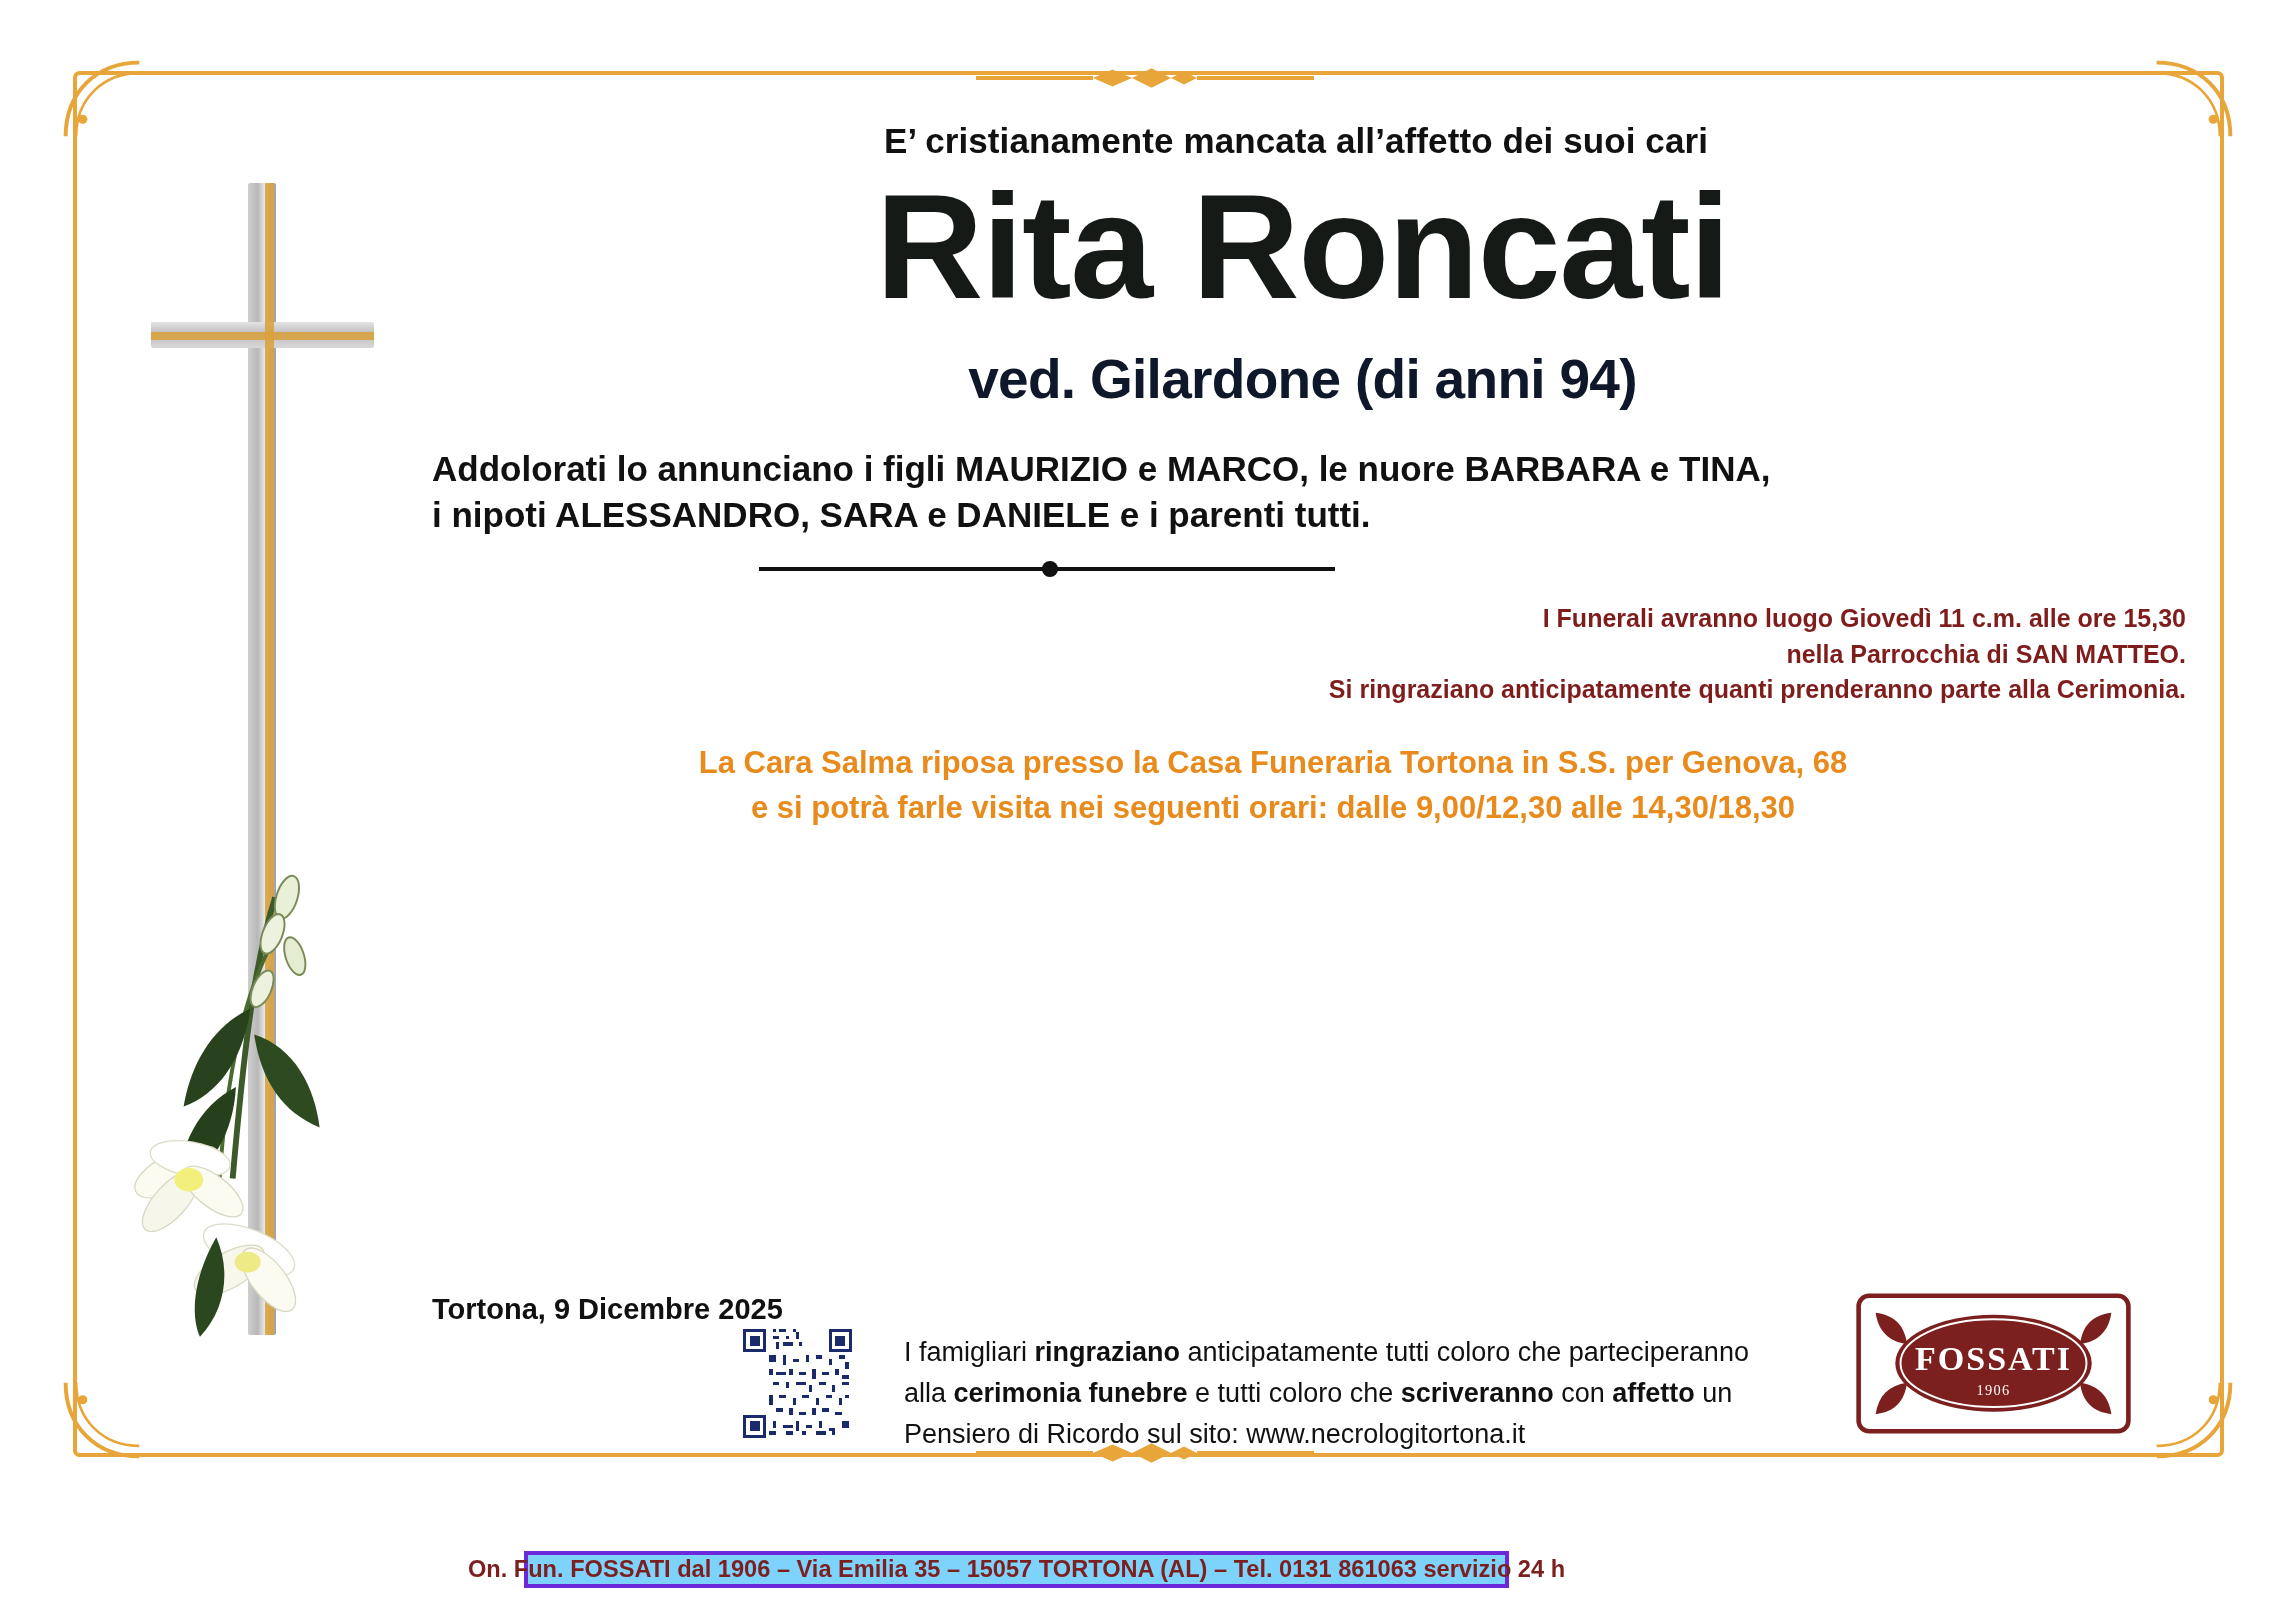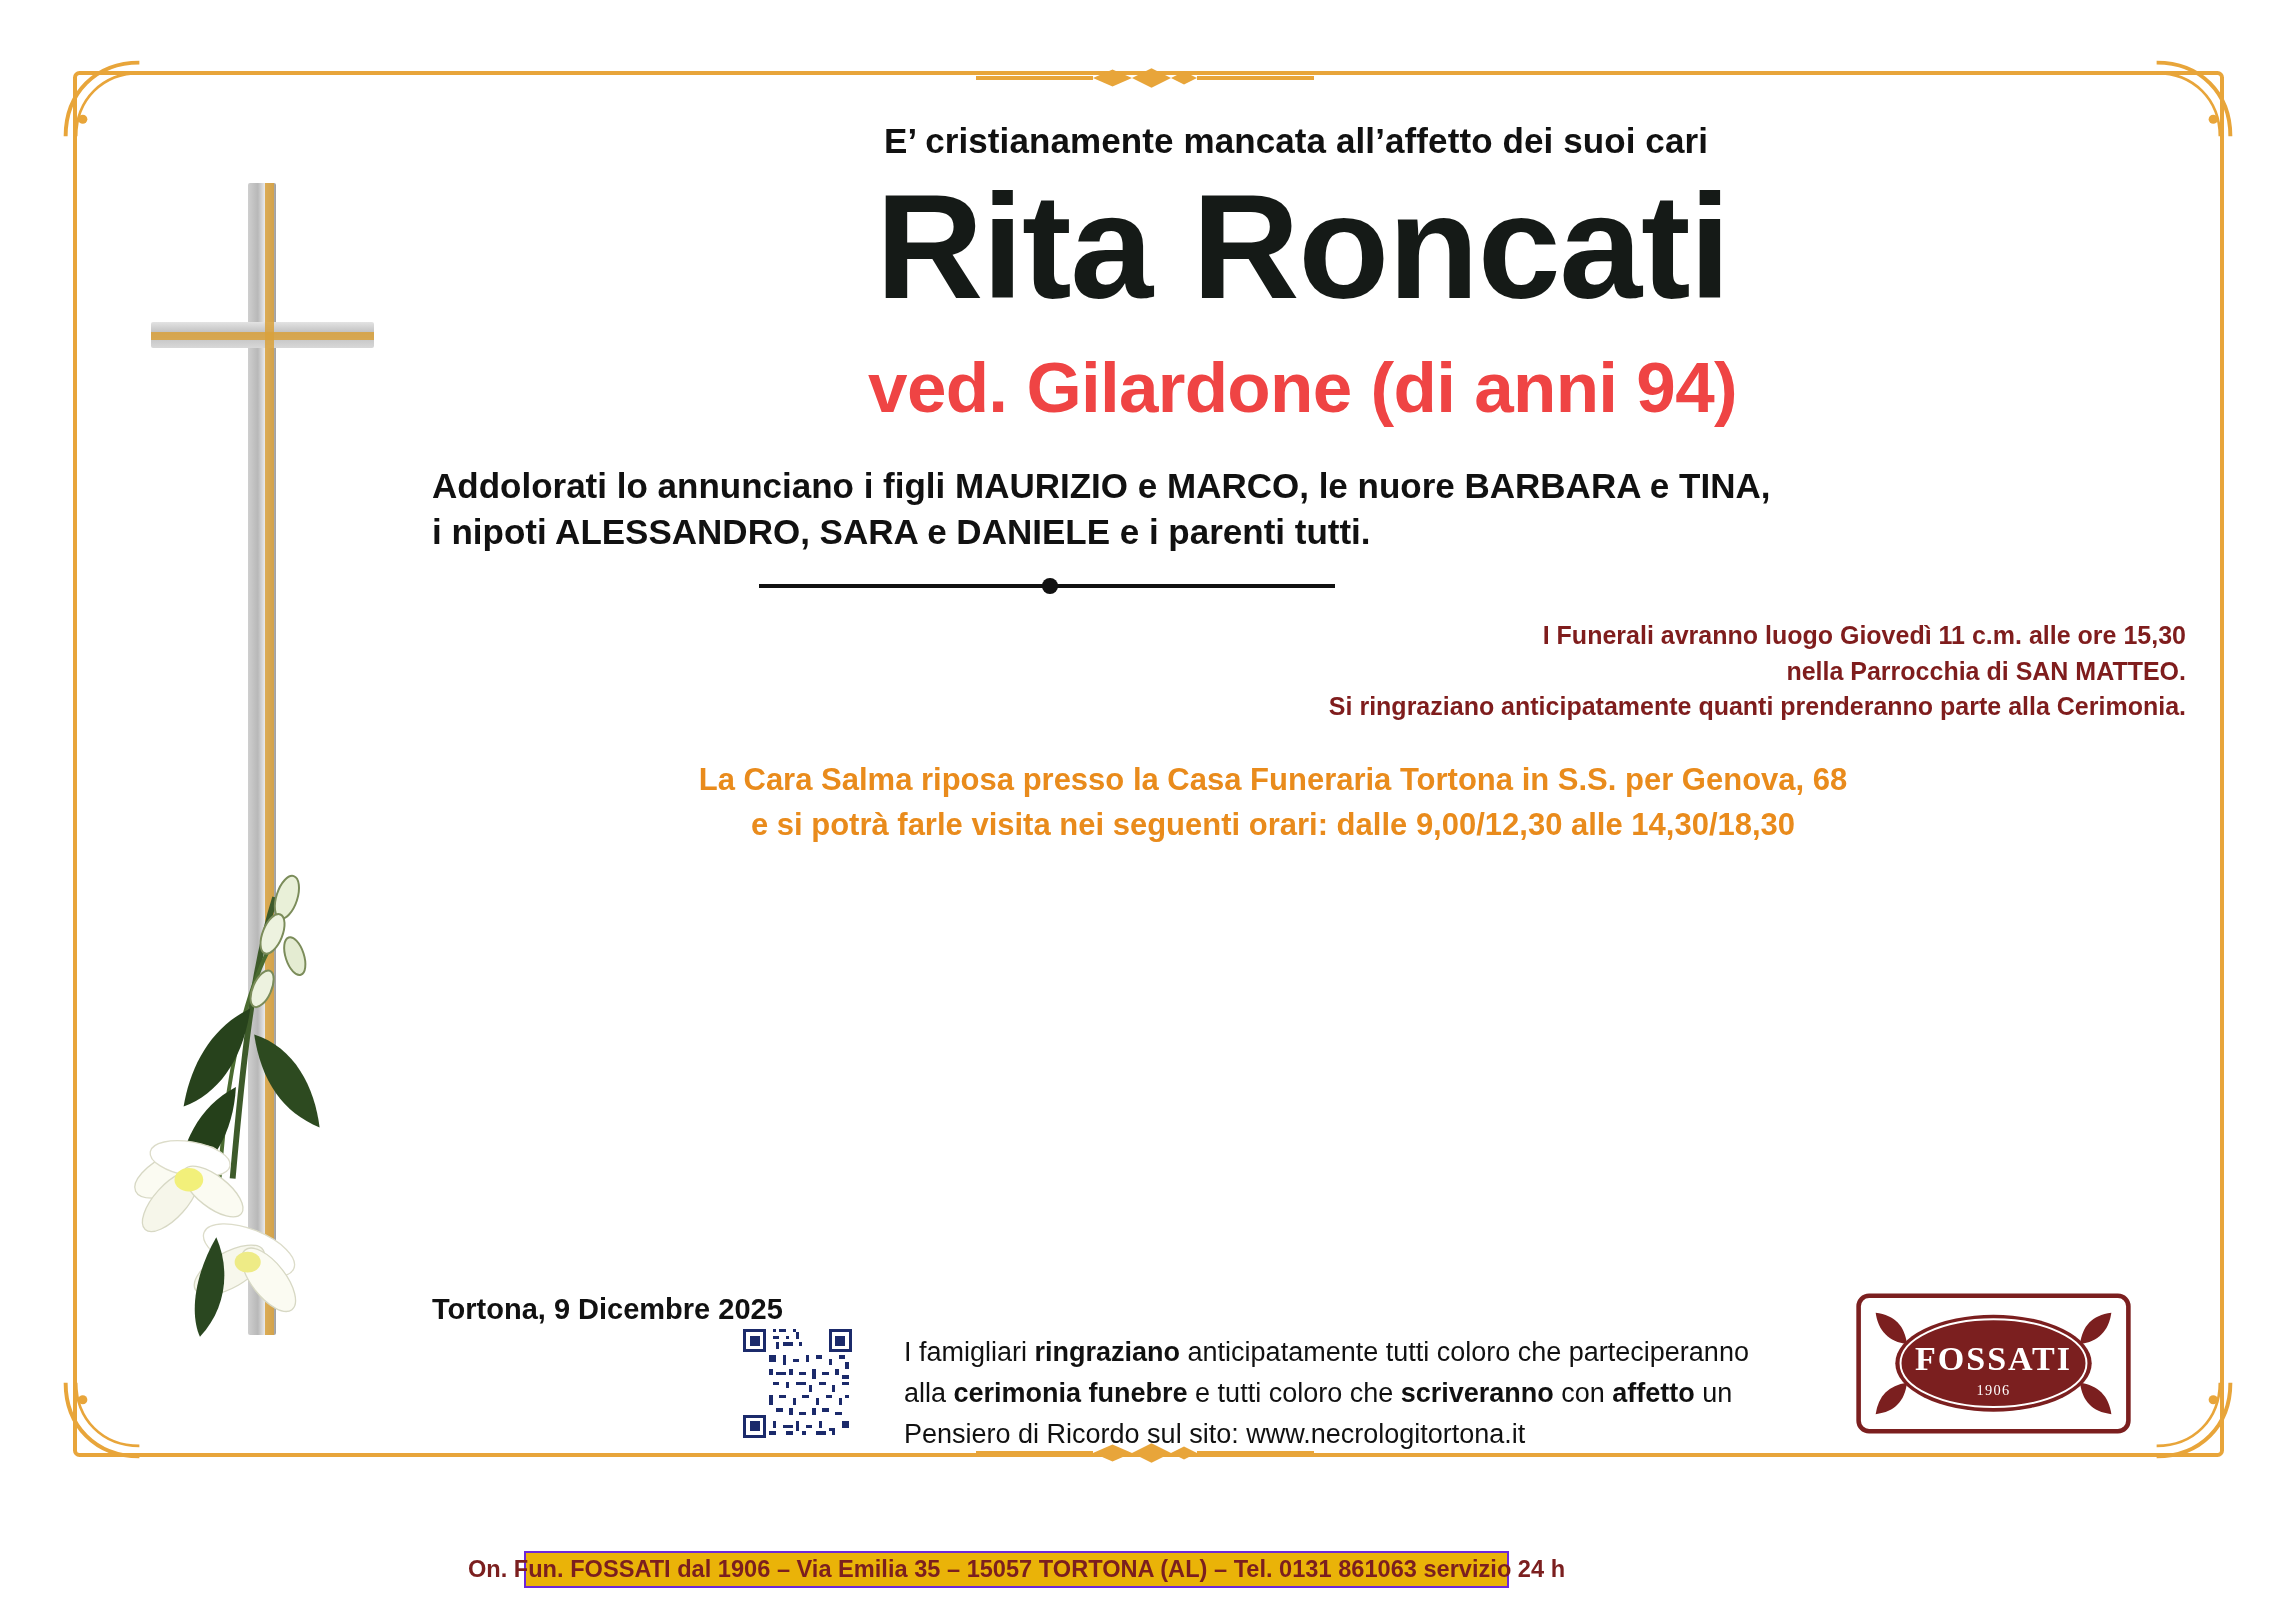--- a/index.html
+++ b/index.html
@@ -126,23 +126,23 @@
     text-align: center;
     font-size: 149px;
     font-weight: bold;
     color: #151a17;
     line-height: 1.02;
     margin-top: 10px;
     letter-spacing: -1.3px;
   }
   .subname {
     text-align: center;
-    font-size: 71px;
-    font-weight: bold;
-    color: #ef4444;
+    font-size: 55px;
+    font-weight: bold;
+    color: #0f172a;
     margin-top: 23.6px;
     letter-spacing: -0.7px;
   }
 
   .para {
     font-size: 35px;
     font-weight: bold;
     color: #111;
     line-height: 1.33;
     margin-top: 35px;
@@ -216,22 +216,22 @@
     left: 1856px; top: 1293px;
     width: 275px; height: 110px;
   }
 
   
   .footer {
     position: absolute;
     left: 524px; top: 1551px;
     width: 985px;
     height: 37px;
-    border: 2px solid #6d28d9;
-    background: #eab308;
+    border: 4px solid #6d28d9;
+    background: #7dd3fc;
     display: flex;
     align-items: center;
     justify-content: center;
     box-sizing: border-box;
   }
   .footer span {
     font-size: 23.6px;
     font-weight: bold;
     color: #7B1F1F;
     white-space: nowrap;

